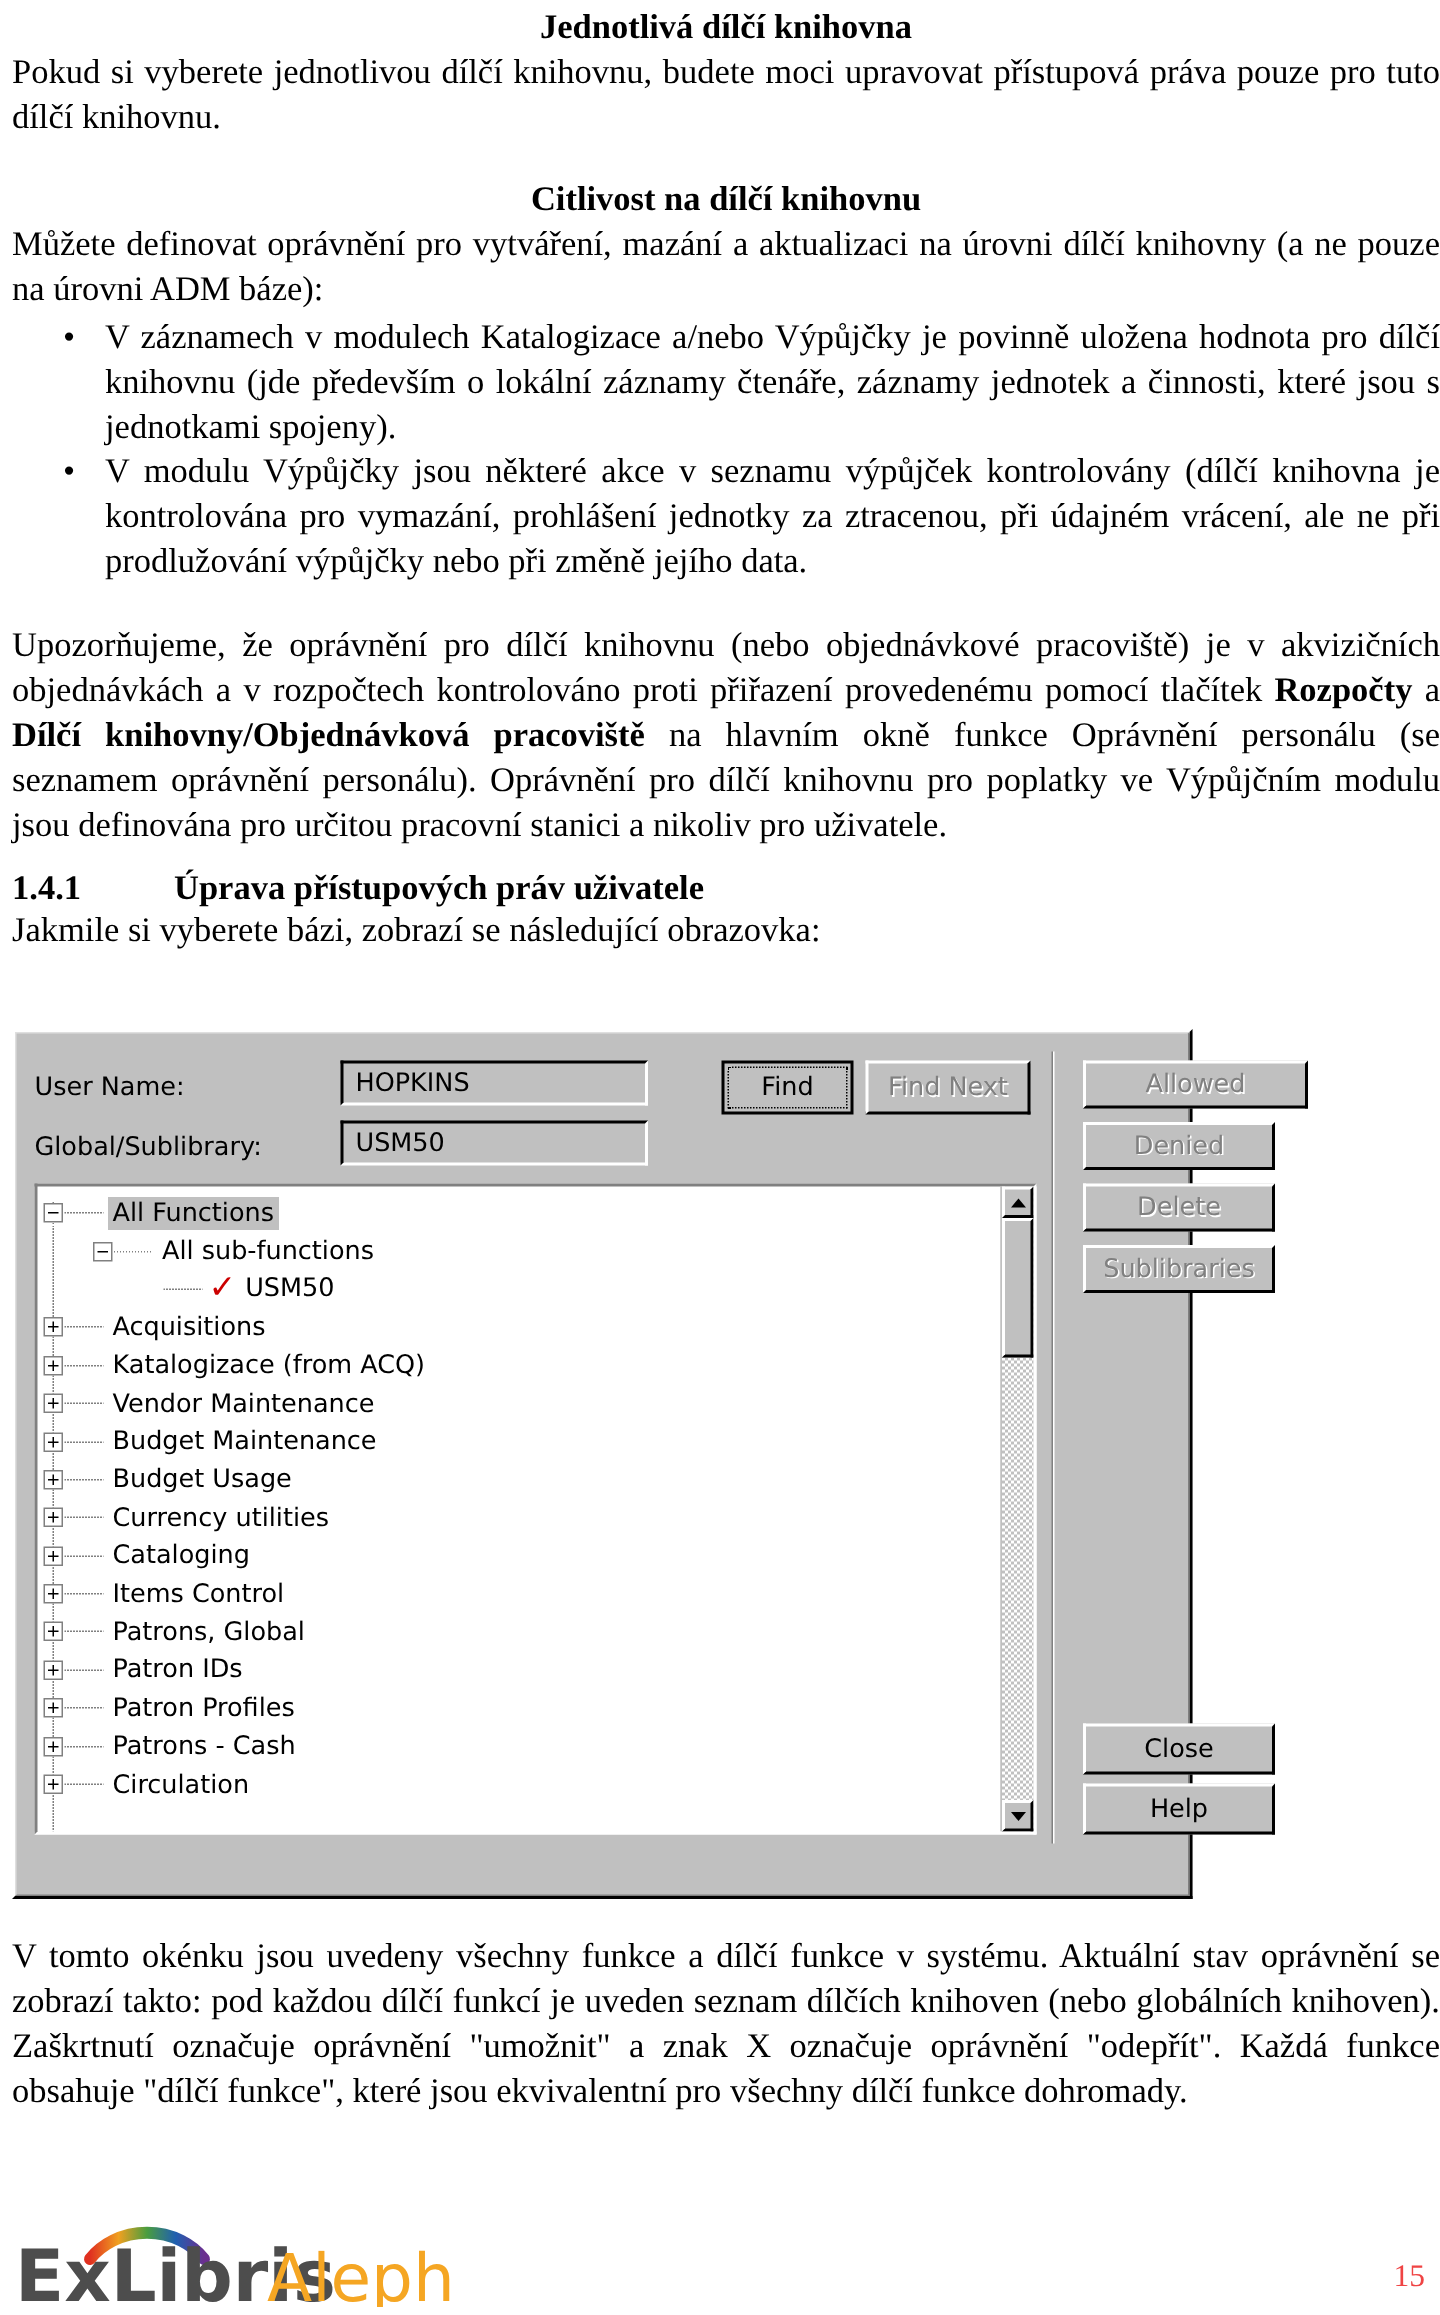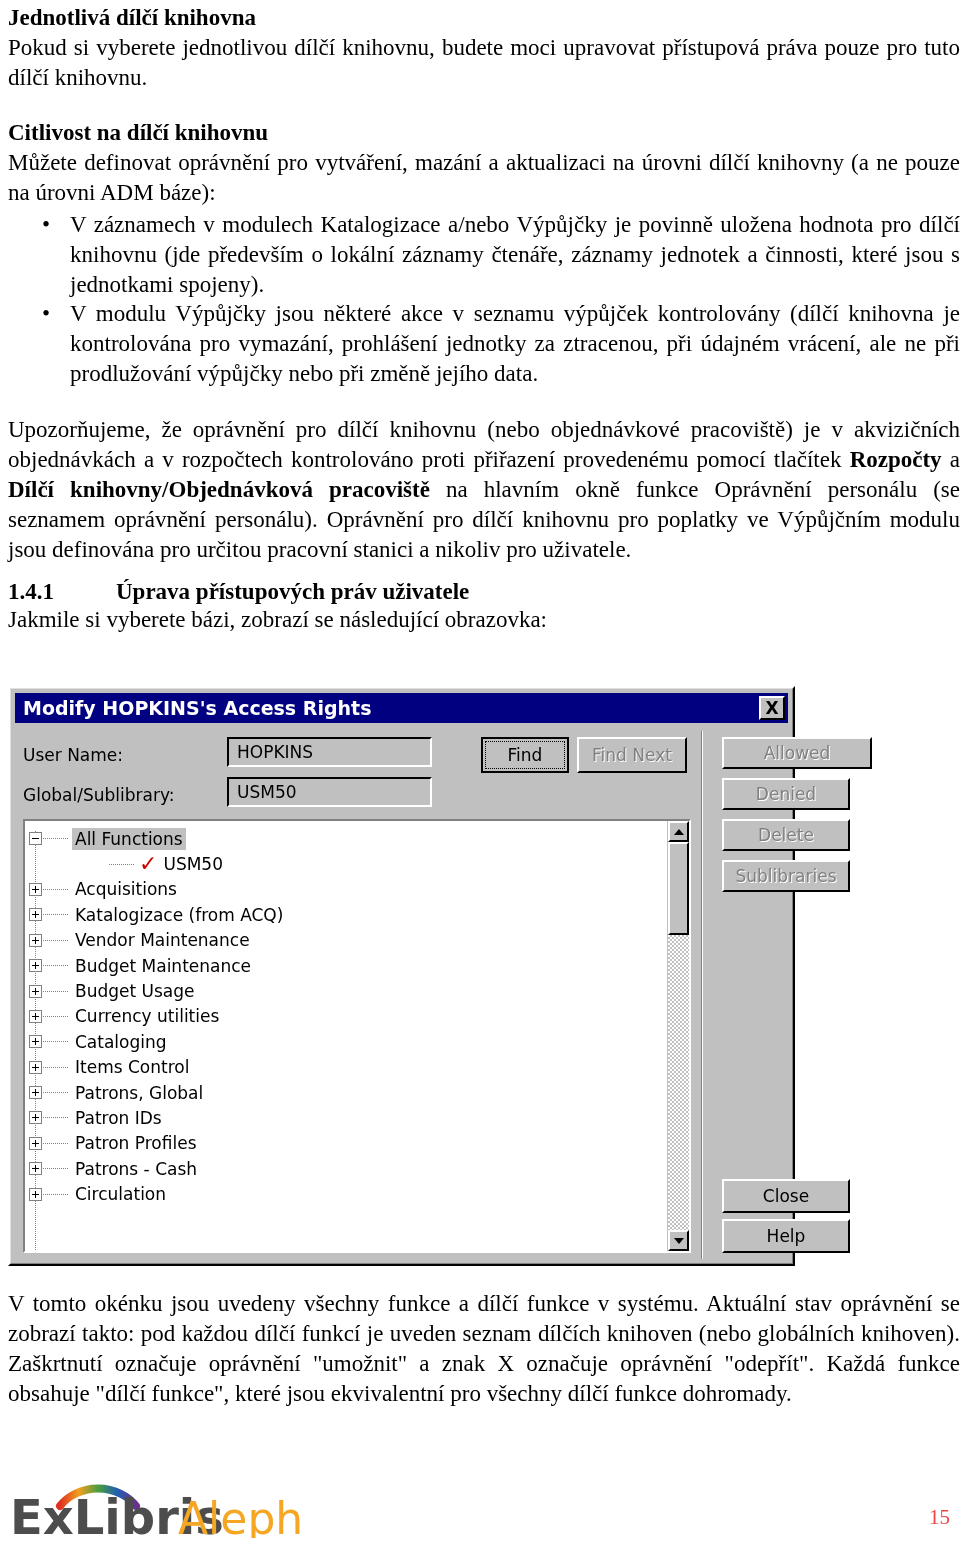--- a/index.html
+++ b/index.html
@@ -27,20 +27,21 @@
     top: 4px;
     width: 952px;
   }
 
   h3.heading {
     font-family: "Liberation Serif", serif;
     font-size: 23px;
     font-weight: bold;
     margin: 0 0 2px 0;
     line-height: 1.18;
+    text-align: center;
   }
   p.body-par {
     font-family: "Liberation Serif", serif;
     font-size: 23px;
     line-height: 1.30;
     margin: 0;
     text-align: justify;
   }
   p.just {
     text-align: justify;
@@ -405,24 +406,20 @@
     <div class="sec-num-row">
       <span class="sec-num">1.4.1</span>
       <span class="sec-title">Úprava přístupových práv uživatele</span>
     </div>
     <p class="body-par">Jakmile si vyberete bázi, zobrazí se následující obrazovka:</p>
   </div>
 
   <div class="dialog">
     <div class="dialog-inner">
 
-      <div class="titlebar">
-        <span class="title">Modify HOPKINS's Access Rights</span>
-        <div class="close-btn">X</div>
-      </div>
 
       <div class="dlg-body">
 
         <span class="lbl" style="left:8px; top:22px;">User Name:</span>
         <span class="lbl" style="left:8px; top:62px;">Global/Sublibrary:</span>
 
         <div class="field" style="left:212px; top:14px; width:205px; height:30px;">HOPKINS</div>
         <div class="field" style="left:212px; top:54px; width:205px; height:30px;">USM50</div>
 
         <div class="btn default" style="left:466px; top:14px; width:88px; height:36px;">
@@ -457,20 +454,25 @@
         </div>
 
         <div class="treepanel" style="left:8px; top:96px; width:668px; height:434px;">
 
           <div class="treelist" id="treelist">
               <div class="tvline" style="left: 10px; top: 10px; height: 419.8px;"></div>
               <div class="tnode indent1">
                 <span class="tbox"></span>
                 <span class="tdash"></span>
                 <span class="tlabel selected">All Functions</span>
+              </div>
+              <div class="tnode indent2">
+                <span class="tbox"></span>
+                <span class="tdash"></span>
+                <span class="tlabel">All sub-functions</span>
               </div>
               <div class="tnode indent3">
                 <span style="width: 13px; flex: 0 0 13px;"></span>
                 <span class="tdash"></span>
                 <span class="tcheck">✓</span>
                 <span class="tlabel">USM50</span>
               </div>
               <div class="tnode indent1">
                 <span class="tbox plus"></span>
                 <span class="tdash"></span>

